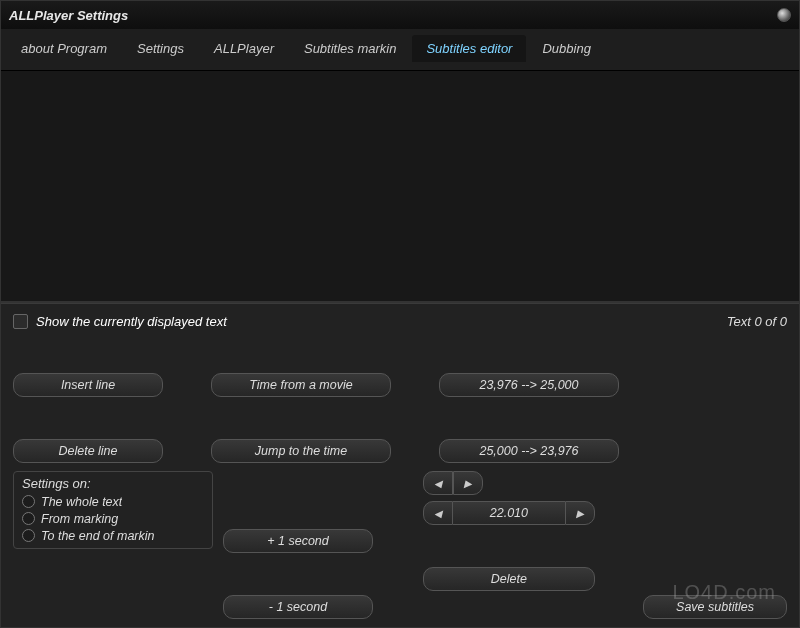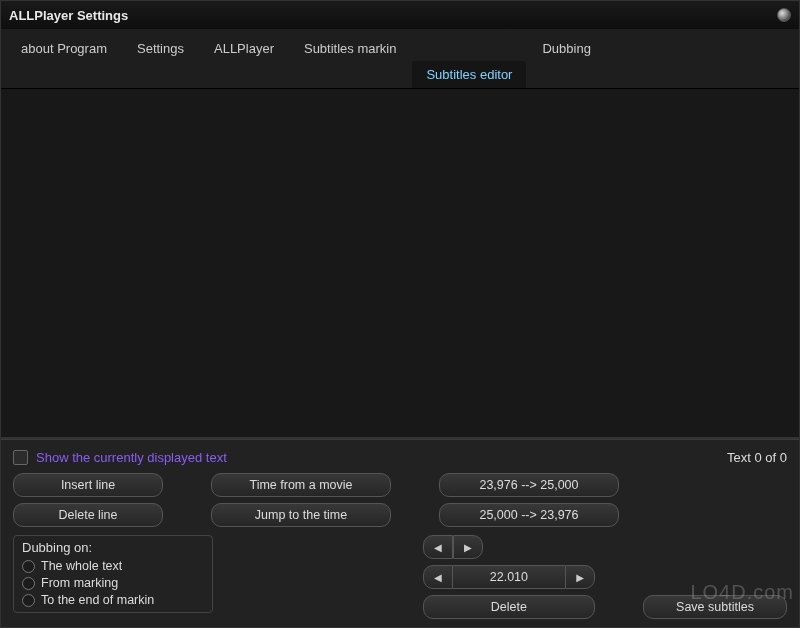--- a/index.html
+++ b/index.html
@@ -1,56 +1,56 @@
 <!DOCTYPE html>
 <html><head>
 <meta charset="utf-8">
 <style>
 * { box-sizing: border-box; margin: 0; padding: 0; }
 html, body { width: 800px; height: 628px; overflow: hidden; font-family: Arial, sans-serif; background: #000; }
-.window { width: 800px; height: 628px; background: #0f0f0f; border: 1px solid #333; display: flex; flex-direction: column; }
+.window { width: 800px; height: 628px; background: #0f0f0f; border: 1px solid #333; display: flex; flex-direction: column; font-style: italic; }
 .titlebar { height: 28px; display: flex; align-items: center; padding: 0 8px; background: linear-gradient(#1a1a1a,#0e0e0e); justify-content: space-between; }
 .titlebar .title { color: #e8e8e8; font-size: 13px; font-weight: bold; }
 .orb { width: 14px; height: 14px; border-radius: 50%; background: radial-gradient(circle at 35% 35%, #ddd, #666 60%, #222); border: 1px solid #555; }
-.tabs { display: flex; background: #1e1e1e; padding: 6px 6px 0 6px; gap: 2px; border-bottom: 1px solid #000; }
+.tabs { display: flex; background: #1e1e1e; padding: 6px 6px 8px 6px; gap: 2px; border-bottom: 1px solid #000; }
 .tab { padding: 6px 14px; color: #ccc; font-size: 13px; cursor: pointer; border-top-left-radius: 3px; border-top-right-radius: 3px; }
-.tab.active { background: #151515; color: #7fd3ff; margin-top: 26px; }
+.tab.active { background: #151515; color: #7fd3ff; }
 .content { flex: 1; background: #1a1a1a; display: flex; flex-direction: column; }
 .editor-area { flex: 1; background: #181818; margin: 0; border-bottom: 2px solid #333; }
 .bottom-panel { padding: 10px 12px 8px 12px; display: flex; flex-direction: column; gap: 8px; border-top: 1px solid #3a3a3a; background:#222; }
 .check-row { display: flex; align-items: center; justify-content: space-between; }
 .check-left { display: flex; align-items: center; gap: 8px; }
 .checkbox { width: 15px; height: 15px; border: 1px solid #666; background: #2c2c2c; border-radius: 2px; }
-.check-label { color: #8b5cf6; font-size: 13px; }
+.check-label { color: #ffffff; font-size: 13px; }
 .counter { color: #ddd; font-size: 13px; }
 .controls { display: flex; gap: 48px; align-items:flex-start; }
 .col { display: flex; flex-direction: column; gap: 6px; }
 .col.left1 { width: 150px; }
 .col.left2 { width: 180px; }
 .col.mid { width: 180px; }
 .col.right { flex:1; align-items:flex-end; justify-content:flex-end; height:100%; }
-.btn { background: linear-gradient(#383838,#262626); color: #ddd; border: 1px solid #555; border-radius: 10px; padding: 4px 0; font-size: 12.5px; text-align: center; cursor: pointer; height:24px; display:flex; align-items:center; justify-content:center; }
+.btn { background: linear-gradient(#383838,#262626); color: #ddd; border: 1px solid #555; border-radius: 10px; padding: 4px 0; font-size: 12.5px; text-align: center; cursor: pointer; height:24px; display:flex; align-items:center; justify-content:center;margin-top:36px; }
 .group { border: 1px solid #444; border-radius: 4px; padding: 4px 8px 2px 8px; margin-top:0px; }
 .group-title { color: #ddd; font-size: 13px; margin-bottom: 4px; }
-.radio-row { display: flex; align-items: flex-end; gap: 6px; margin: 3px 0; }
+.radio-row { display: flex; align-items: flex-start; gap: 6px; margin: 3px 0; }
 .radio { width: 13px; height: 13px; border-radius: 50%; border: 1px solid #777; background: #1c1c1c; }
 .radio-label { color: #ddd; font-size: 12.5px; white-space: nowrap; overflow:hidden; }
 .spinner { display: flex; align-items: stretch; height:24px; }
 .spinner .arrow { width: 30px; background: linear-gradient(#383838,#262626); border: 1px solid #555; color: #ccc; display:flex; align-items:center; justify-content:center; cursor:pointer; font-size:10px;}
 .spinner .arrow.left { border-top-left-radius:10px; border-bottom-left-radius:10px; }
 .spinner .arrow.right { border-top-right-radius:10px; border-bottom-right-radius:10px; }
 .spinner .val { flex:1; background: linear-gradient(#383838,#262626); border-top:1px solid #555; border-bottom:1px solid #555; color:#ddd; font-size:12.5px; display:flex; align-items:center; justify-content:center; }
 .row2 { display:flex; gap:48px; }
 .leftgroup-wrap { width: 378px; display:flex; gap:10px; align-items:flex-start; }
 .settinggroup { width: 200px; }
 .plusminus { display:flex; flex-direction:column; gap:6px; width:150px; margin-top:22px;}
 .midcol2 { width:180px; display:flex; flex-direction:column; gap:6px;}
 .save-area { flex:1; display:flex; align-items:flex-end; justify-content:flex-end; }
 .savebtn { width:144px;}
-.watermark { position:absolute; right:6px; bottom:24px; color:#aaa; font-size:20px; letter-spacing:1px; opacity:.35; font-weight:300; pointer-events:none;}
+.watermark { position:absolute; right:24px; bottom:24px; color:#aaa; font-size:20px; letter-spacing:1px; opacity:.35; font-weight:300; pointer-events:none;}
 .rel { position:relative; width:800px; height:628px;}
 </style>
 </head>
 <body>
 <div class="rel">
 
 <div class="window">
   <div class="titlebar">
     <div class="title">ALLPlayer Settings</div>
     <div class="orb"></div>
@@ -89,33 +89,37 @@
         <div class="col mid">
           <div class="btn">23,976  --&gt;  25,000</div>
           <div class="btn">25,000  --&gt;  23,976</div>
         </div>
         <div class="col right"></div>
       </div>
 
       <div class="row2">
         <div class="leftgroup-wrap">
           <div class="group settinggroup">
-            <div class="group-title">Dubbing on:</div>
+            <div class="group-title">Settings on:</div>
             <div class="radio-row">
               <div class="radio"></div>
               <div class="radio-label">The whole text</div>
             </div>
             <div class="radio-row">
               <div class="radio"></div>
               <div class="radio-label">From marking</div>
             </div>
             <div class="radio-row">
               <div class="radio"></div>
               <div class="radio-label">To the end of markin</div>
             </div>
+          </div>
+          <div class="plusminus">
+            <div class="btn">+ 1 second</div>
+            <div class="btn">- 1 second</div>
           </div>
         </div>
 
         <div class="midcol2">
           <div class="spinner">
             <div class="arrow left">◀</div>
             <div class="arrow right">▶</div>
           </div>
           <div class="spinner">
             <div class="arrow left">◀</div>

